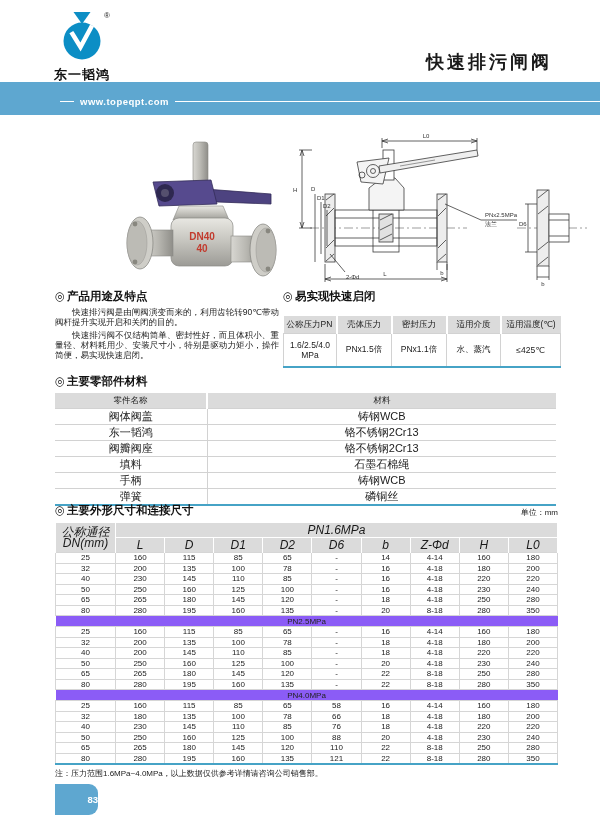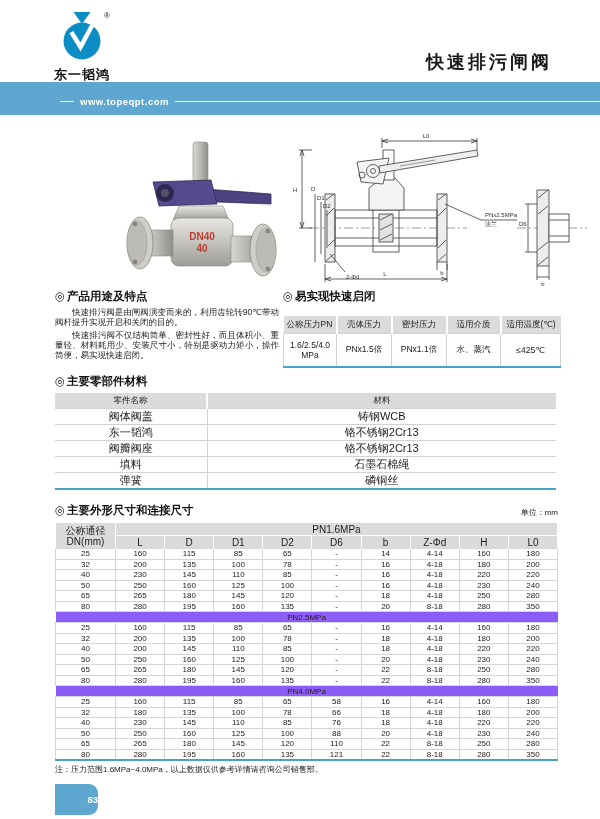--- a/index.html
+++ b/index.html
@@ -45,21 +45,21 @@
   .mat-table td{font-size:11px;text-align:center;height:13px;border-top:1px solid #D2D2D2;padding:0;}
   .mat-table td.c1{border-right:1px solid #D2D2D2;}
   .mat-col1{width:152px;}
 
   
   .dims{left:55px;top:503px;width:503px;}
   .dims-head-row{position:relative;}
   .unit-label{position:absolute;right:0;top:4px;font-size:8px;font-weight:normal;color:#222;}
   .dims-table{border-collapse:collapse;table-layout:fixed;width:503px;margin-top:4px;border-bottom:2px solid #46A3C6;font-size:8px;}
   .dims-table col.dn{width:60px;}
-  .dims-table th{background:#DBDBDB;font-weight:normal;font-size:10px;padding:0;height:12px;border:1px solid #fff;border-bottom:none;}
+  .dims-table th{background:#DBDBDB;font-weight:normal;font-size:12px;padding:0;height:12px;border:1px solid #fff;border-bottom:none;font-style:italic;}
   .dims-table td{text-align:center;height:9.5px;border:1px solid #D6D6D6;padding:0;color:#222;}
   .dims-table tr.band td{background:#8b5cf6;height:10px;border-left:none;border-right:none;}
   .dn-head div{line-height:11px;}
   .note{margin-top:3px;font-size:8px;color:#222;white-space:nowrap;}
 
   
   .page-badge{left:55px;top:784px;width:27px;height:31px;background:#5EA7D0;
     border-radius:0 9px 9px 0;color:#fff;font-size:9.5px;font-weight:bold;
     display:flex;align-items:center;justify-content:flex-end;padding-left:16px;}
 
@@ -307,20 +307,24 @@
         </tr>
         <tr>
           <td class="c1">阀瓣阀座</td>
           <td>铬不锈钢2Cr13</td>
         </tr>
         <tr>
           <td class="c1">填料</td>
           <td>石墨石棉绳</td>
         </tr>
         <tr>
+          <td class="c1">手柄</td>
+          <td>铸钢WCB</td>
+        </tr>
+        <tr>
           <td class="c1">弹簧</td>
           <td>磷铜丝</td>
         </tr>
       </tbody>
   </table>
 </div>
 
 <div class="abs dims">
   <div class="sec-head dims-head-row">
     <span class="marker">◎</span><span>主要外形尺寸和连接尺寸</span>

